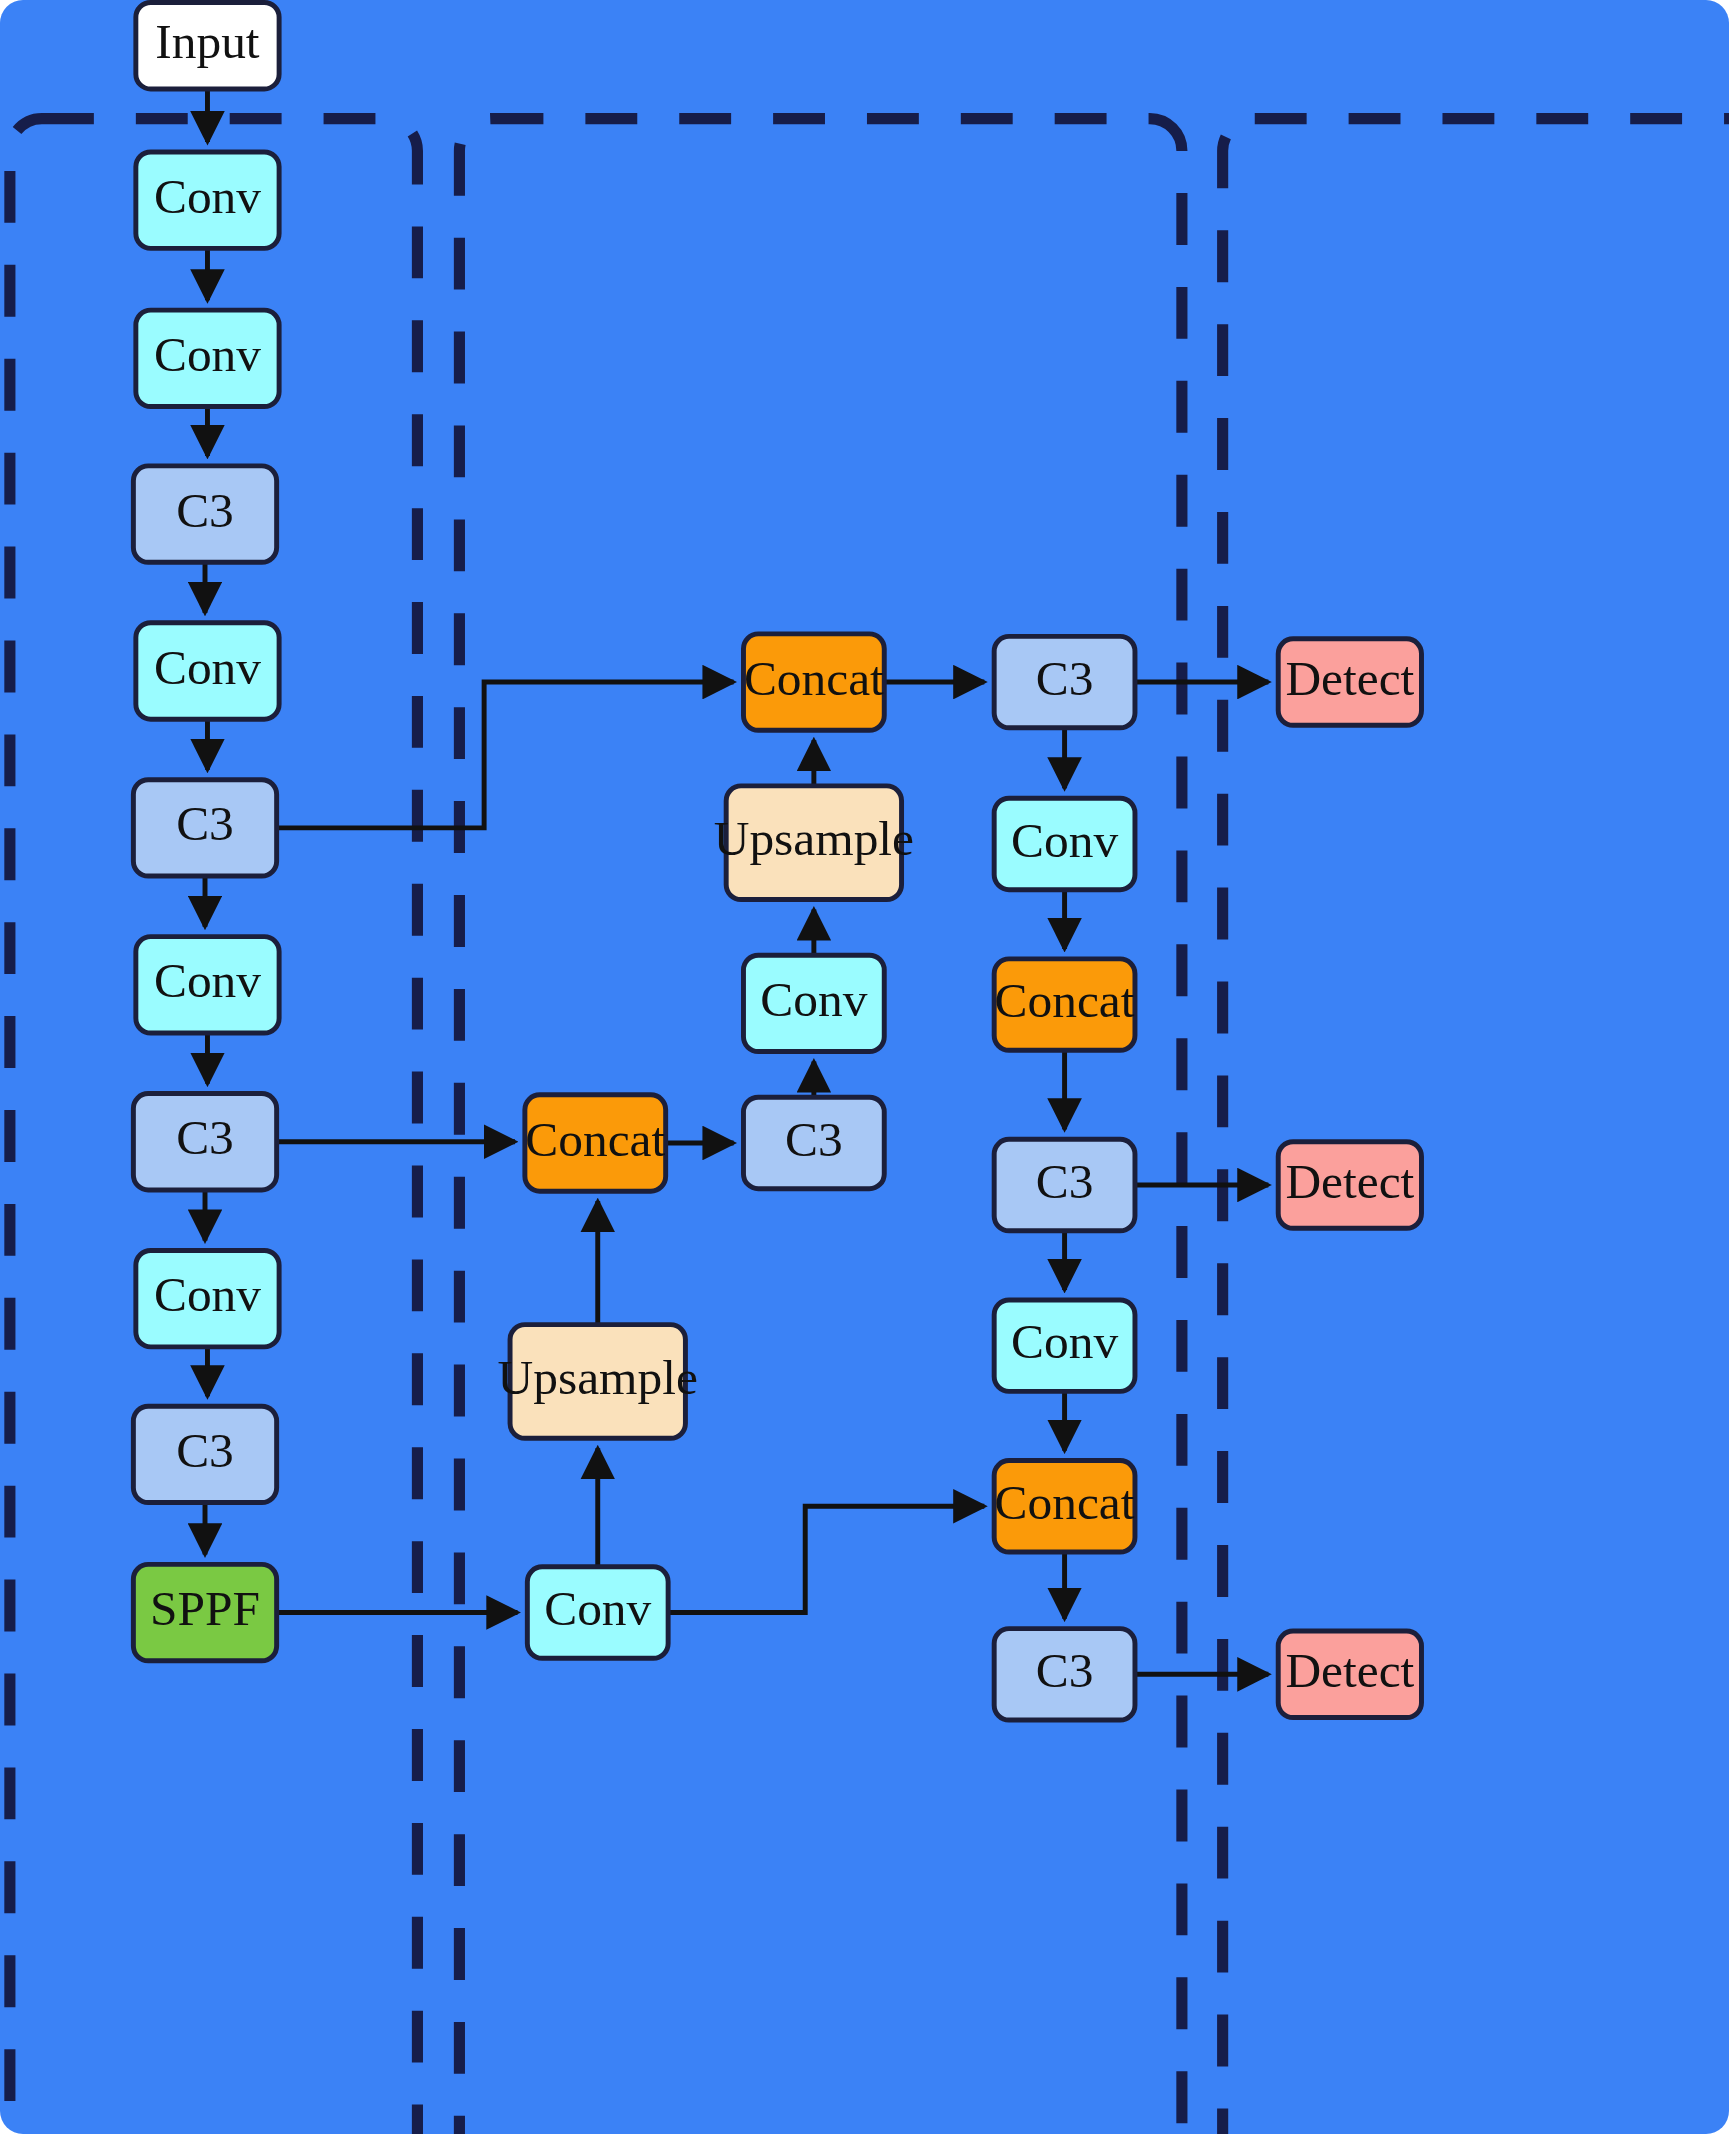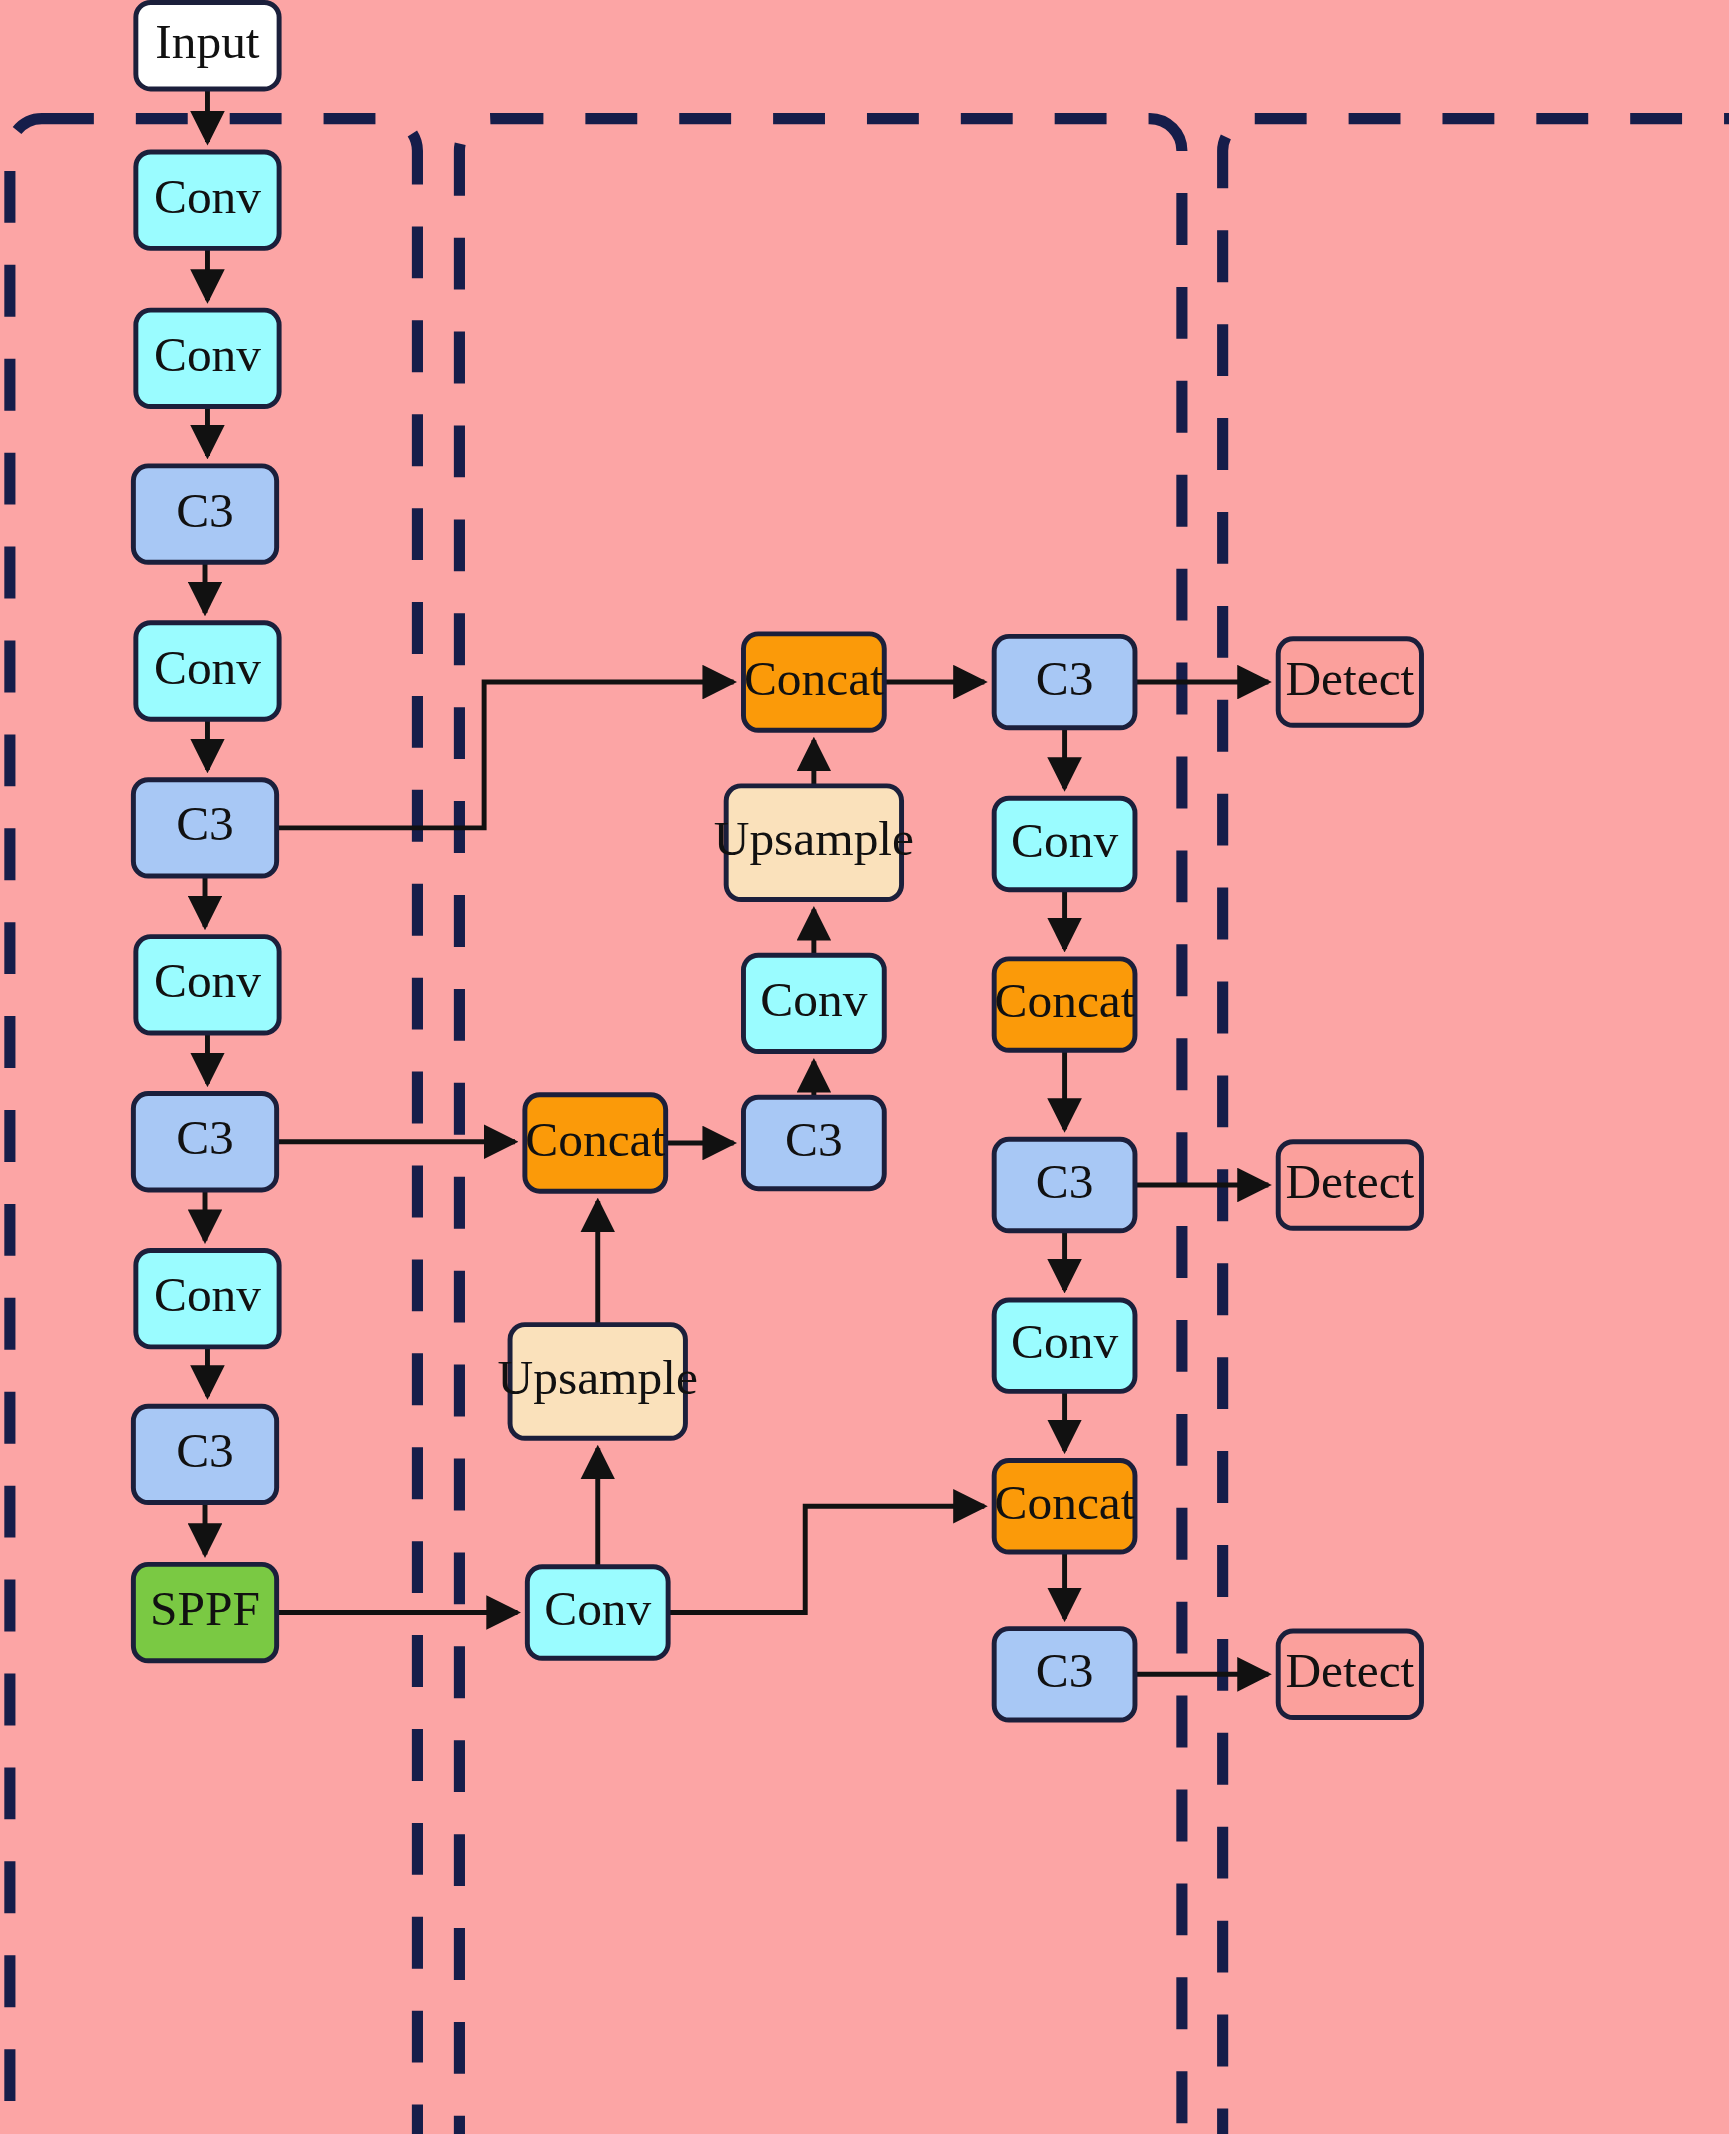--- a/index.html
+++ b/index.html
@@ -4,23 +4,24 @@
 <style>
   html, body {
     margin: 0;
     padding: 0;
     background: #ffffff;
   }
   #stage {
     position: relative;
     width: 1729px;
     height: 2134px;
-    background: #fca5a5;
+    background: #3b82f6;
     font-family: "Liberation Serif", "DejaVu Serif", serif;
     overflow: hidden;
+    border-radius: 23px;
   }
   svg.layer {
     position: absolute;
     top: 0;
     left: 0;
     width: 1729px;
     height: 2134px;
   }
   .node-text {
     font-family: "Liberation Serif", "DejaVu Serif", serif;

